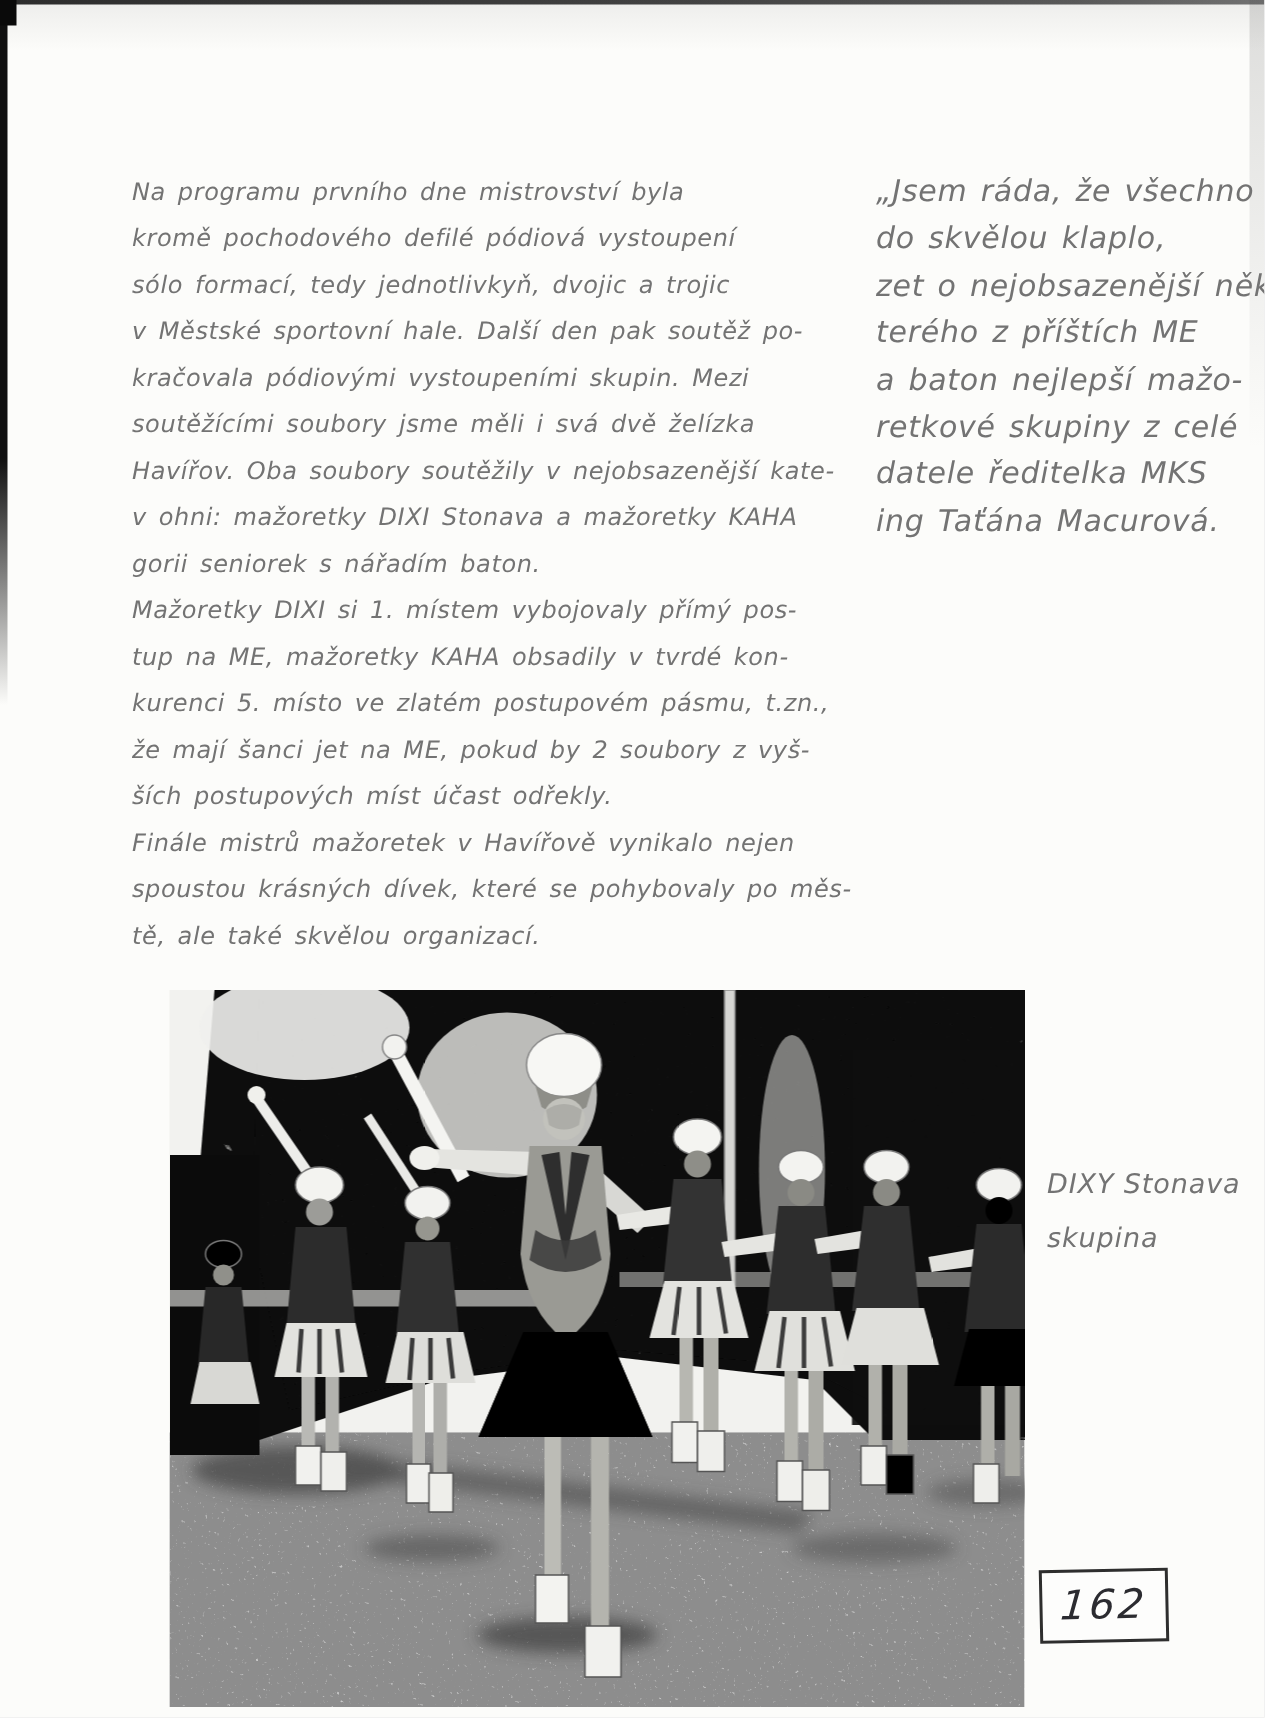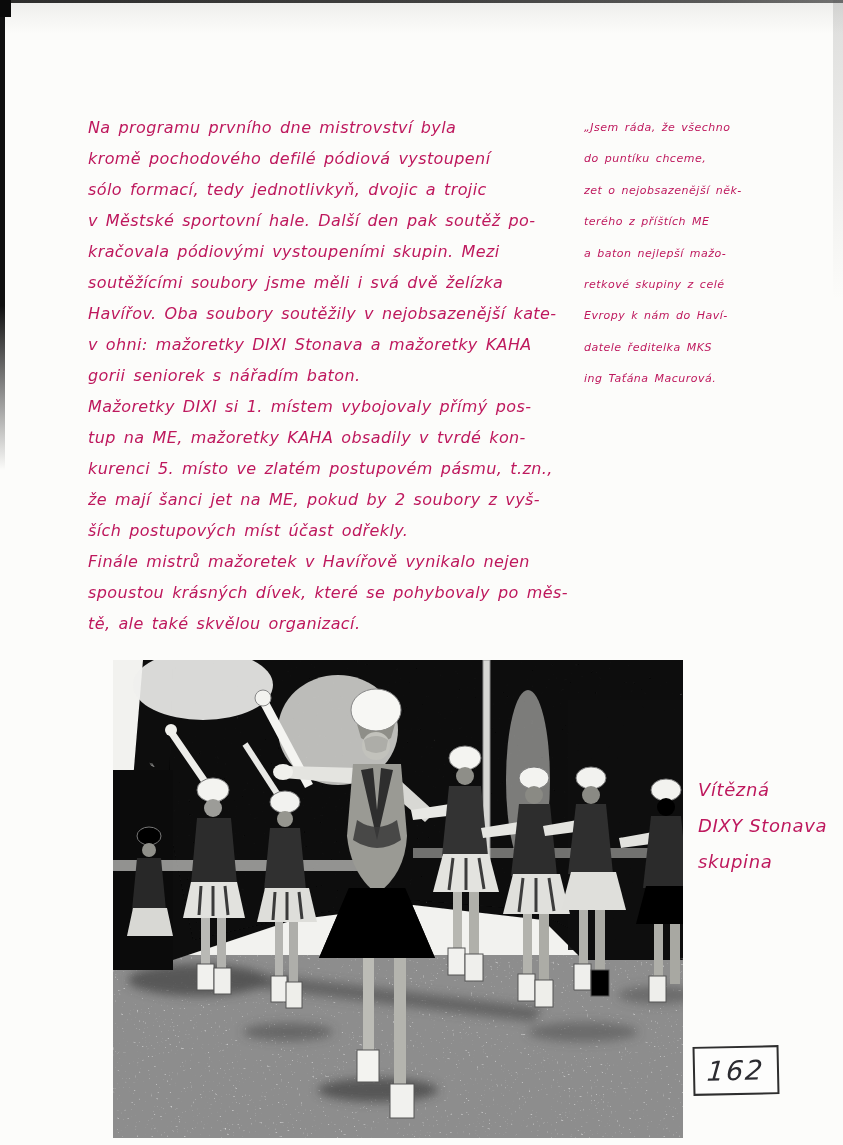--- a/index.html
+++ b/index.html
@@ -16,33 +16,33 @@
     background:linear-gradient(90deg,#141414,#2e2e2e 55%,#4a4a4a 85%,#666);opacity:.9;}
   .scan-top-haze{position:absolute;top:0;left:0;width:100%;height:34px;
     background:linear-gradient(180deg,rgba(60,60,60,.08),rgba(0,0,0,0));}
   .scan-left{position:absolute;top:0;left:0;width:5px;height:470px;
     background:linear-gradient(180deg,#101010 65%,rgba(16,16,16,0));}
   .scan-corner{position:absolute;top:0;left:0;width:11px;height:17px;background:#0a0a0a;}
   .scan-right-haze{position:absolute;top:0;right:0;width:10px;height:300px;
     background:linear-gradient(180deg,rgba(80,80,80,.18),rgba(0,0,0,0));}
 
   
-  .hand{color:#be185d;font-style:italic;}
+  .hand{color:#737373;font-style:italic;}
   .main-col{
     position:absolute;left:88px;top:112px;width:492px;
   }
   .main-col .line{
     font-size:16px;line-height:31px;height:31px;
     letter-spacing:.4px;word-spacing:2.5px;white-space:nowrap;
   }
   .quote-col{
     position:absolute;left:584px;top:112px;width:256px;
   }
   .quote-col .line{
-    font-size:11px;line-height:31.4px;height:31.4px;
+    font-size:20px;line-height:31.4px;height:31.4px;
     letter-spacing:.5px;word-spacing:2px;white-space:nowrap;
   }
   .caption{
     position:absolute;left:698px;top:772px;width:145px;
   }
   .caption .line{
     font-size:18px;line-height:36px;height:36px;letter-spacing:.6px;white-space:nowrap;
   }
   .photo{
     position:absolute;left:113px;top:660px;width:570px;height:478px;
@@ -92,26 +92,25 @@
       </div>
     <div>
         <div class="line">Finále mistrů mažoretek v Havířově vynikalo nejen</div>
         <div class="line">spoustou krásných dívek, které se pohybovaly po měs-</div>
         <div class="line">tě, ale také skvělou organizací.</div>
       </div>
   </div>
 
   <div class="quote-col hand">
       <div class="line">„Jsem ráda, že všechno</div>
-      <div class="line">do puntíku chceme,</div>
+      <div class="line">do skvělou klaplo,</div>
       <div class="line">zet o nejobsazenější něk-</div>
       <div class="line">terého z příštích ME</div>
       <div class="line">a baton nejlepší mažo-</div>
       <div class="line">retkové skupiny z celé</div>
-      <div class="line">Evropy k nám do Haví-</div>
       <div class="line">datele ředitelka MKS</div>
       <div class="line">ing Taťána Macurová.</div>
     </div>
 
   <div class="photo">
     <svg viewBox="0 0 570 478" width="570" height="478">
       <defs>
         <filter id="leafCoarse" x="-5%" y="-5%" width="110%" height="110%">
           <feTurbulence type="fractalNoise" baseFrequency="0.11" numOctaves="4" seed="7" result="t"></feTurbulence>
           <feColorMatrix in="t" type="matrix" values="0 0 0 0 0  0 0 0 0 0  0 0 0 0 0  2.5 2.5 2.5 0 -1.4" result="m"></feColorMatrix>
@@ -253,21 +252,20 @@
         <path d="M538 156 h30 l7 72 h-45 Z" fill="#2b2b2b"></path>
         <path d="M533 226 L570 226 L570 264 L523 264 Z" fill="#dddddâ9"></path>
         <rect x="541" y="264" width="9" height="56" fill="#afafa9"></rect>
         <rect x="557" y="264" width="10" height="60" fill="#a8a8a2"></rect>
         <rect x="536" y="316" width="17" height="26" fill="#eeeeeb" stroke="#555" stroke-width="1"></rect>
       </g>
     </svg>
   </div>
 
   <div class="caption hand">
-      <div class="line">Vítězná</div>
       <div class="line">DIXY Stonava</div>
       <div class="line">skupina</div>
     </div>
 
   <div class="page-number-box">
     <span class="page-number">162</span>
   </div>
 
 </div>
 

